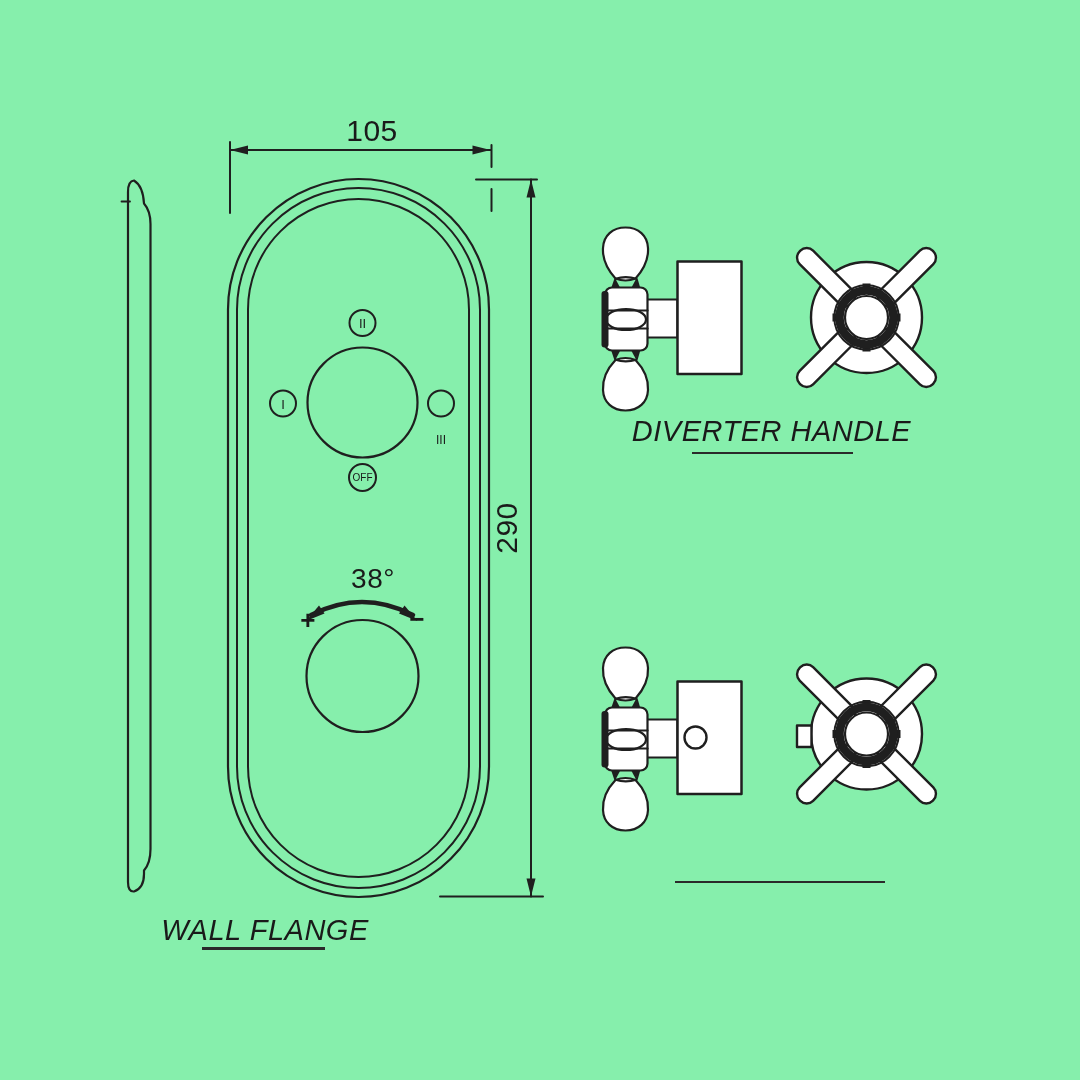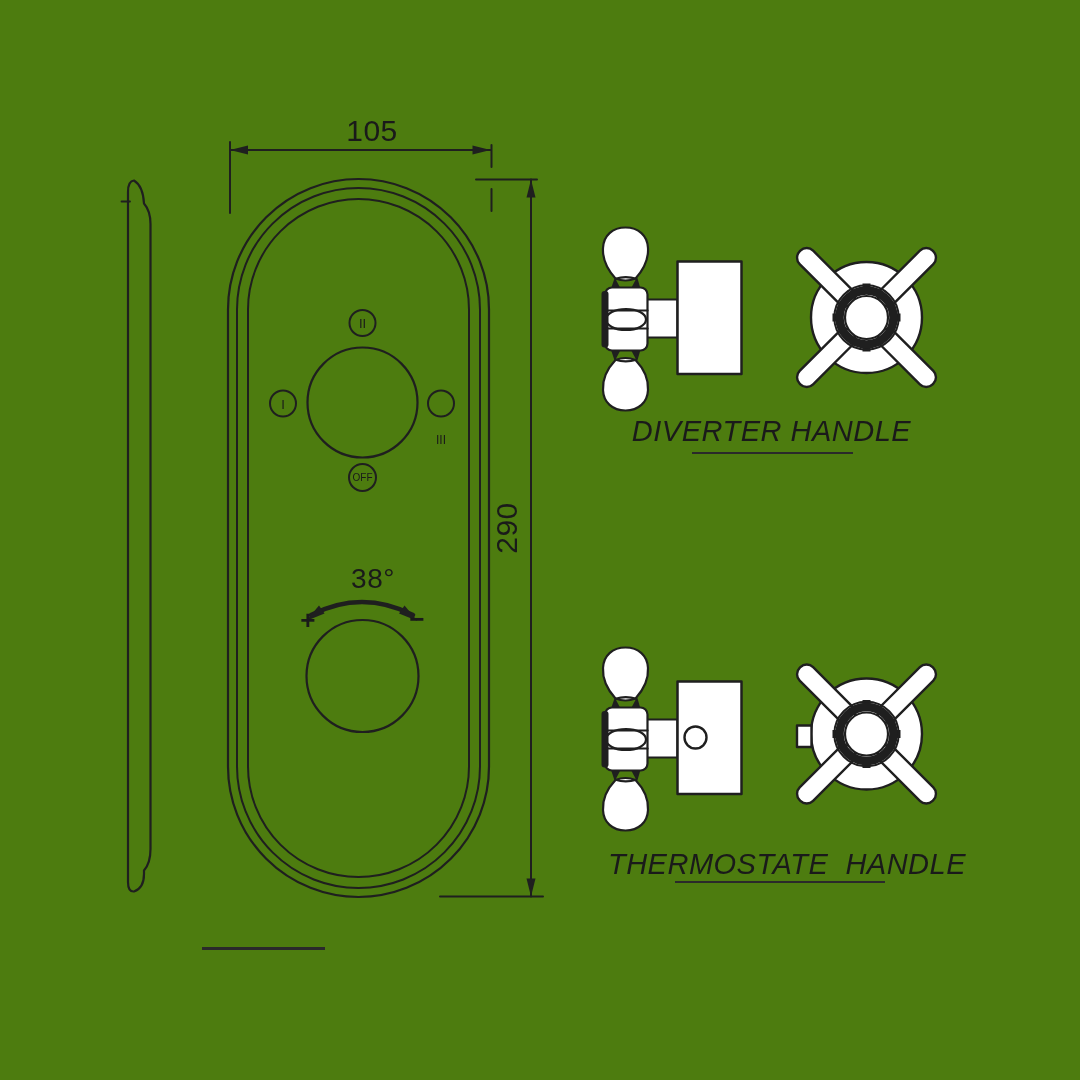--- a/index.html
+++ b/index.html
@@ -1,16 +1,16 @@
 <!DOCTYPE html>
 <html><head>
 <meta charset="utf-8">
 <style>
   html,body{margin:0;padding:0;background:#fff;}
-  #stage{position:relative;width:1080px;height:1080px;background:#4d7c0f;overflow:hidden;
+  #stage{position:relative;width:1080px;height:1080px;background:#86efac;overflow:hidden;
          font-family:"Liberation Sans",sans-serif;color:#1a1a1a;}
   #lineart{position:absolute;left:0;top:0;}
   .lbl{position:absolute;transform:translate(-50%,-50%);white-space:pre;line-height:1;
        font-family:"Liberation Sans",sans-serif;color:#1a1a1a;letter-spacing:.5px;}
   .rot{transform:translate(-50%,-50%) rotate(-90deg);}
   .serif{font-family:Liberation Sans, sans-serif;letter-spacing:0;}
   .f30{font-size:30px;}
   .f29{font-size:29px;font-style:italic;}
   .f28{font-size:28px;}
   .f26{font-size:26px;font-weight:600;}
@@ -143,21 +143,21 @@
 
   <div class="lbl f28" style="left:373px;top:579px;">38°</div>
   <div class="lbl f26" style="left:308px;top:620px;">+</div>
   <div class="lbl f26" style="left:417px;top:619px;">−</div>
 
   <div class="lbl serif f13" style="left:362.5px;top:323px;">II</div>
   <div class="lbl serif f13" style="left:283px;top:403.5px;">I</div>
   <div class="lbl serif f12" style="left:441px;top:403.5px;">III</div>
   <div class="lbl serif f10" style="left:362.5px;top:477.5px;">OFF</div>
 
+  <div class="lbl f29" style="left:265px;top:930px;">WALL FLANGE</div>
   <div class="underline" style="left:202px;top:947px;width:123px;"></div>
 
   <div class="lbl f29" style="left:771.5px;top:431px;">DIVERTER HANDLE</div>
   <div class="underline" style="left:692px;top:451.5px;width:161px;"></div>
 
-  <div class="lbl f29" style="left:787px;top:864px;">THERMOSTATE  HANDLE</div>
   <div class="underline" style="left:675px;top:880.5px;width:210px;"></div>
 
 </div>
 
 </body></html>

